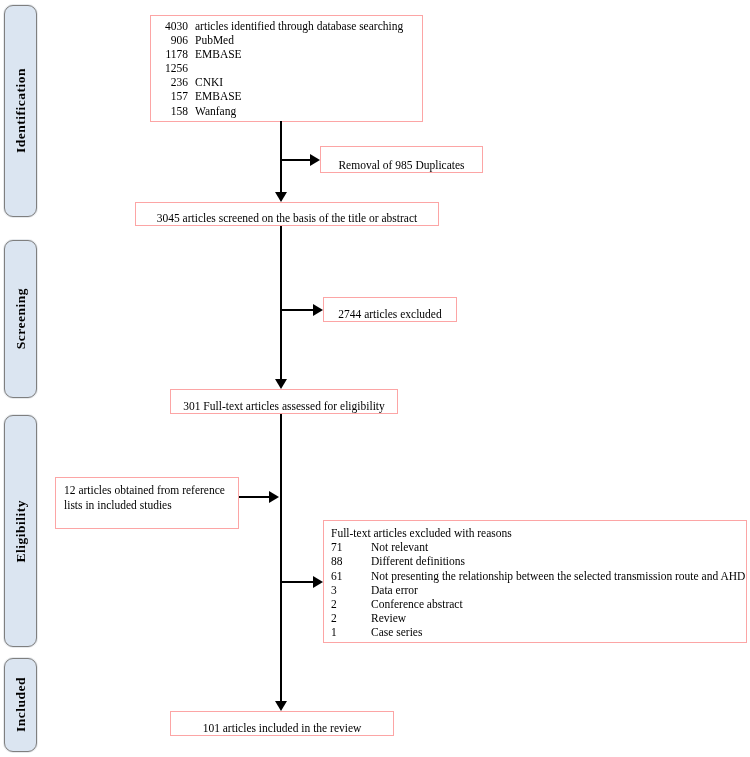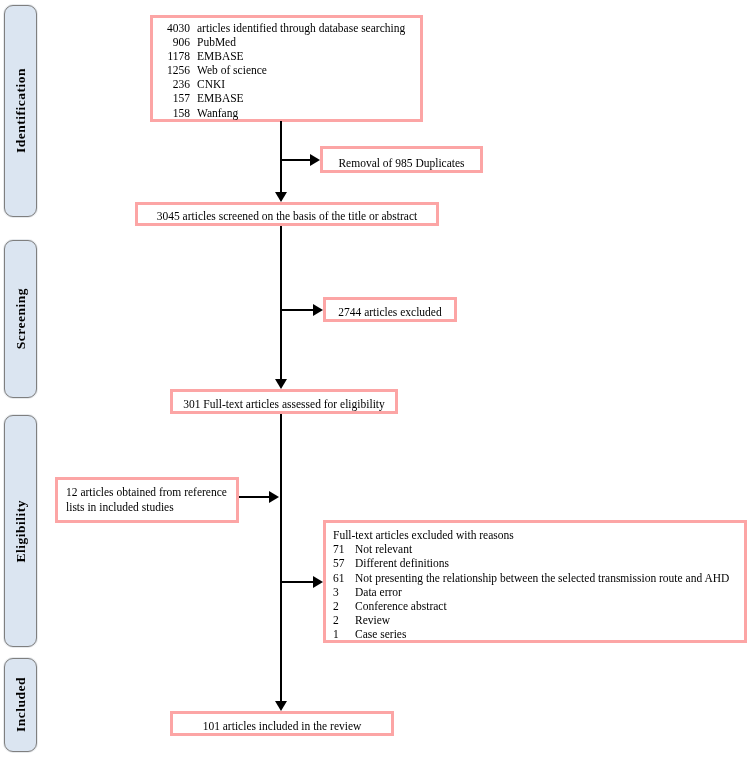--- a/index.html
+++ b/index.html
@@ -14,28 +14,28 @@
     display:flex;align-items:center;justify-content:center;
     box-shadow:0 0 0 1px rgba(160,170,185,.25);
   }
   .stage-label{
     writing-mode:vertical-rl;transform:rotate(180deg);
     font-weight:bold;font-size:13.5px;letter-spacing:.5px;white-space:nowrap;
   }
   
   .fbox{
     position:absolute;box-sizing:border-box;background:#fff;
-    border:3px solid #fca5a5;font-size:11.5px;line-height:14px;
+    border:1px solid #fca5a5;font-size:11.5px;line-height:14px;
   }
   .fbox.center{display:flex;align-items:flex-end;justify-content:center;text-align:center;white-space:nowrap;}
   .rowlist{padding:3px 5px;}
   .row{display:grid;grid-template-columns:32px 1fr;column-gap:7px;line-height:14.1px;white-space:nowrap;}
   .row .num{text-align:right;}
   .rowlist2{padding:5px 7px;}
-  .row2{display:grid;grid-template-columns:15px 1fr;column-gap:7px;line-height:14.2px;white-space:nowrap;}
+  .row2{display:grid;grid-template-columns:15px 1fr;column-gap:25px;line-height:14.2px;white-space:nowrap;}
   .row2 .num{text-align:left;}
   .rtitle{line-height:14.2px;white-space:nowrap;}
   .wrapbox{padding:5px 8px;line-height:15px;}
   
   .vline{position:absolute;width:2px;background:#000;}
   .hline{position:absolute;height:2px;background:#000;}
   .arr-down{position:absolute;width:0;height:0;border-left:6px solid transparent;border-right:6px solid transparent;border-top:10px solid #000;}
   .arr-right{position:absolute;width:0;height:0;border-top:6px solid transparent;border-bottom:6px solid transparent;border-left:10px solid #000;}
 </style>
 </head>
@@ -65,21 +65,20 @@
       <div class="row">
         <span class="num">906</span>
         <span class="lbl">PubMed</span>
       </div>
       <div class="row">
         <span class="num">1178</span>
         <span class="lbl">EMBASE</span>
       </div>
       <div class="row">
         <span class="num">1256</span>
-        <span class="lbl">Web of science</span>
       </div>
       <div class="row">
         <span class="num">236</span>
         <span class="lbl">CNKI</span>
       </div>
       <div class="row">
         <span class="num">157</span>
         <span class="lbl">EMBASE</span>
       </div>
       <div class="row">
@@ -98,33 +97,33 @@
   </div>
 
   <div class="fbox center" style="left:323px;top:297px;width:134px;height:25px;">
     <span>2744 articles excluded</span>
   </div>
 
   <div class="fbox center" style="left:170px;top:389px;width:228px;height:25px;">
     <span>301 Full-text articles assessed for eligibility</span>
   </div>
 
-  <div class="fbox wrapbox" style="left:55px;top:477px;width:184px;height:46px;">
+  <div class="fbox wrapbox" style="left:55px;top:477px;width:184px;height:52px;">
     <span>12 articles obtained from reference lists in included studies</span>
   </div>
 
   <div class="fbox" style="left:323px;top:520px;width:424px;height:123px;">
     <div class="rowlist2">
       <div class="rtitle">Full-text articles excluded with reasons</div>
       <div class="row2">
         <span class="num">71</span>
         <span class="lbl">Not relevant</span>
       </div>
       <div class="row2">
-        <span class="num">57</span>
+        <span class="num">88</span>
         <span class="lbl">Different definitions</span>
       </div>
       <div class="row2">
         <span class="num">61</span>
         <span class="lbl">Not presenting the relationship between the selected transmission route and AHD</span>
       </div>
       <div class="row2">
         <span class="num">3</span>
         <span class="lbl">Data error</span>
       </div>

